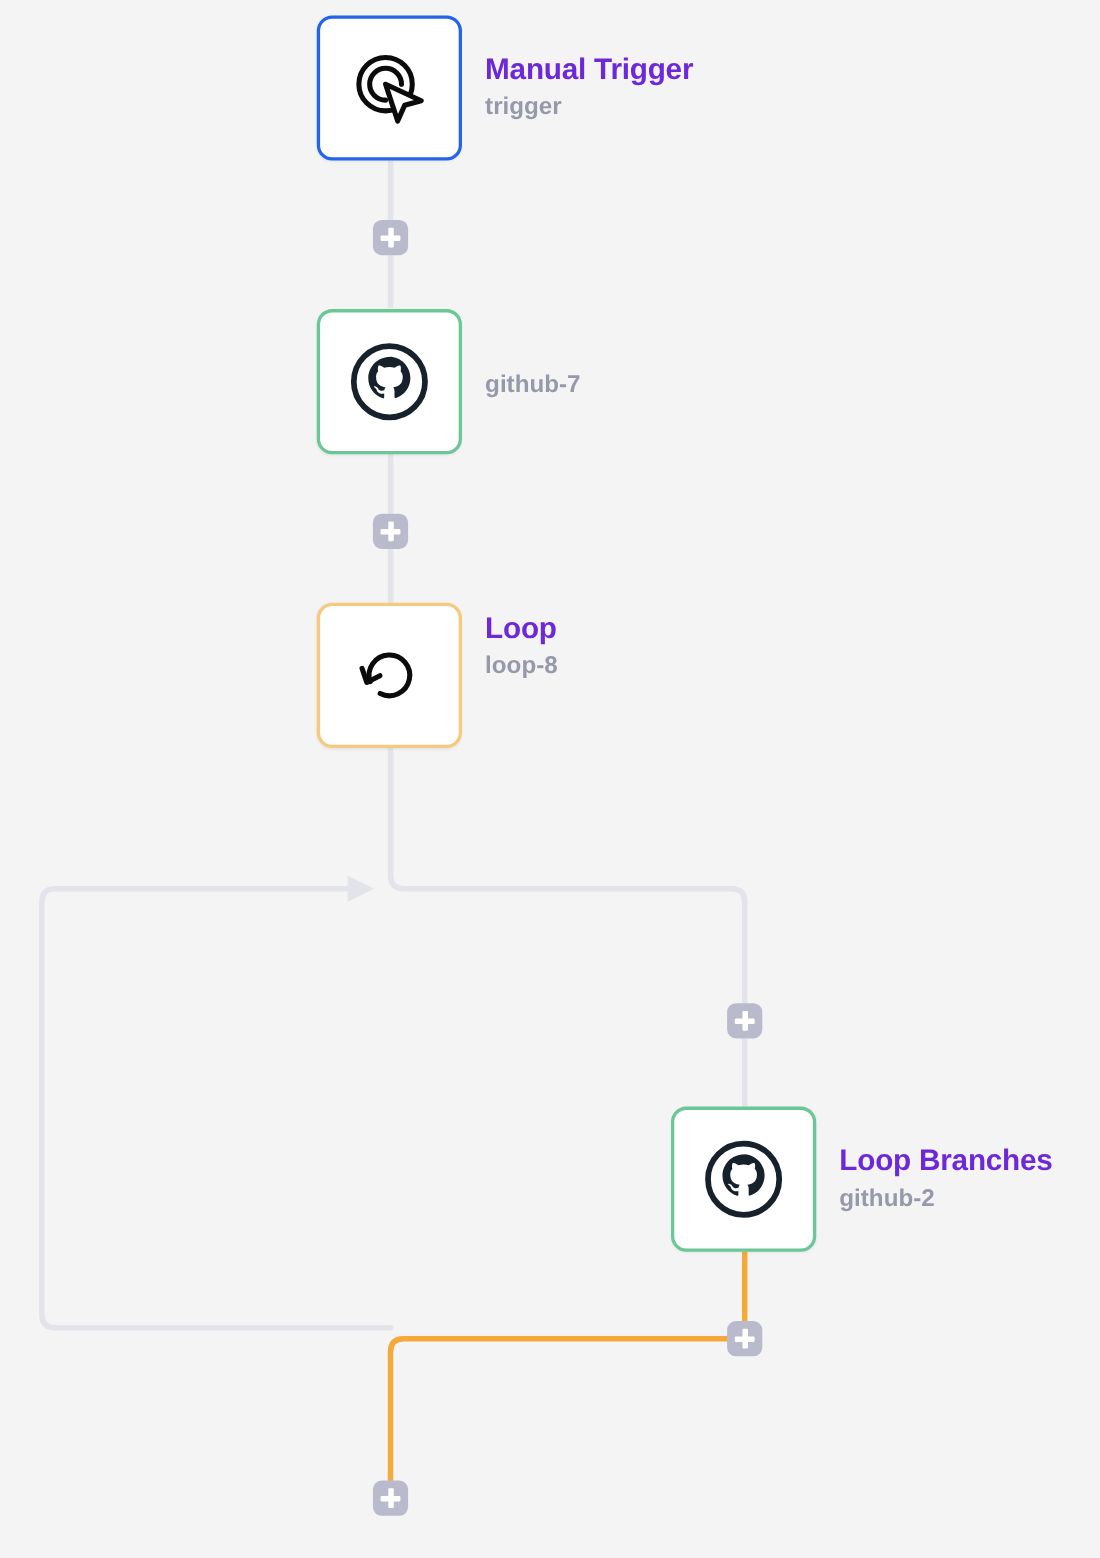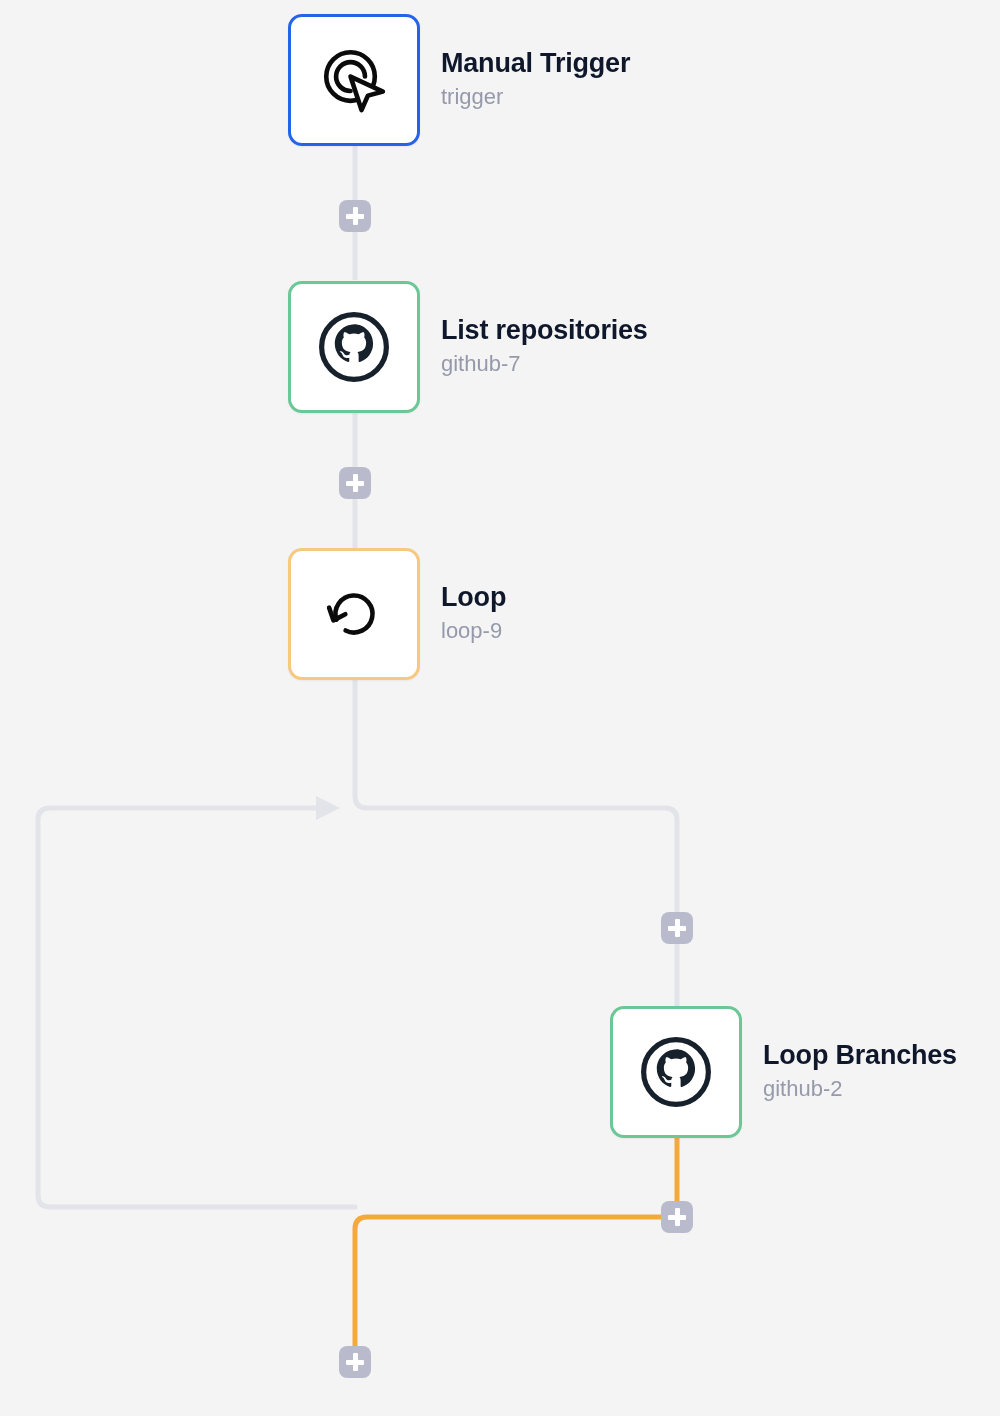--- a/index.html
+++ b/index.html
@@ -48,27 +48,27 @@
   .label {
     position: absolute;
     display: flex;
     flex-direction: column;
     justify-content: center;
     white-space: nowrap;
   }
   .label-title {
     font-size: 27px;
     font-weight: bold;
-    color: #0f172a;
+    color: #6d28d9;
     letter-spacing: -0.2px;
     line-height: 1.15;
   }
   .label-sub {
     font-size: 22px;
-    font-weight: normal;
+    font-weight: bold;
     color: #9599aa;
     line-height: 1.35;
     margin-top: 3px;
   }
   .plus-btn {
     position: absolute;
     width: 32px;
     height: 32px;
     box-sizing: border-box;
     background: #b9bbcd;
@@ -129,35 +129,34 @@
 
   <div class="plus-btn" style="left:339px; top:200px;"></div>
 
   <div class="node success" style="left:288px; top:281px;">
     <svg class="node-icon" viewBox="0 0 64 64">
       <circle cx="32" cy="32" r="28" fill="none" stroke="#16212c" stroke-width="4.5"></circle>
       <path d="M32 12.5c-9.2 0-16.6 7.5-16.6 16.7 0 7.4 4.8 13.6 11.4 15.8.8.2 1.1-.4 1.1-.8v-2.9c-4.6 1-5.6-2.2-5.6-2.2-.8-2-1.9-2.5-1.9-2.5-1.5-1 .1-1 .1-1 1.7.1 2.6 1.7 2.6 1.7 1.5 2.6 3.9 1.8 4.9 1.4.1-1.1.6-1.8 1.1-2.3-3.7-.4-7.6-1.8-7.6-8.2 0-1.8.6-3.3 1.7-4.5-.2-.4-.7-2.1.2-4.4 0 0 1.4-.4 4.5 1.7 1.3-.4 2.7-.6 4.1-.6 1.4 0 2.8.2 4.1.6 3.1-2.1 4.5-1.7 4.5-1.7.9 2.3.3 4 .2 4.4 1 1.2 1.7 2.7 1.7 4.5 0 6.4-3.9 7.8-7.6 8.2.6.5 1.1 1.5 1.1 3.1v4.6c0 .4.3 1 1.1.8 6.6-2.2 11.4-8.4 11.4-15.8 0-9.2-7.4-16.7-16.6-16.7z" fill="#16212c"></path>
     </svg>
   </div>
   <div class="label" style="left:441px; top:293px; height:108px;">
-    <div class="label-title">List repositories</div>
     <div class="label-sub">github-7</div>
   </div>
 
   <div class="plus-btn" style="left:339px; top:467px;"></div>
 
   <div class="node loop" style="left:288px; top:548px;">
     <svg class="node-icon" viewBox="0 0 64 64">
       <path d="M 16 32 A 16 16 0 1 1 20.7 43.3" fill="none" stroke="#0b0b0b" stroke-width="4" stroke-linecap="round" transform="rotate(-18 32 32)"></path>
       <path d="M 10.5 26.5 L 14.2 37.5 L 24.5 32.2" fill="none" stroke="#0b0b0b" stroke-width="4" stroke-linecap="round" stroke-linejoin="round"></path>
     </svg>
   </div>
-  <div class="label" style="left:441px; top:560px; height:108px;">
+  <div class="label" style="left:441px; top:534px; height:108px;">
     <div class="label-title">Loop</div>
-    <div class="label-sub">loop-9</div>
+    <div class="label-sub">loop-8</div>
   </div>
 
   <div class="plus-btn" style="left:661px; top:912px;"></div>
 
   <div class="node success" style="left:610px; top:1006px;">
     <svg class="node-icon" viewBox="0 0 64 64">
       <circle cx="32" cy="32" r="28" fill="none" stroke="#16212c" stroke-width="4.5"></circle>
       <path d="M32 12.5c-9.2 0-16.6 7.5-16.6 16.7 0 7.4 4.8 13.6 11.4 15.8.8.2 1.1-.4 1.1-.8v-2.9c-4.6 1-5.6-2.2-5.6-2.2-.8-2-1.9-2.5-1.9-2.5-1.5-1 .1-1 .1-1 1.7.1 2.6 1.7 2.6 1.7 1.5 2.6 3.9 1.8 4.9 1.4.1-1.1.6-1.8 1.1-2.3-3.7-.4-7.6-1.8-7.6-8.2 0-1.8.6-3.3 1.7-4.5-.2-.4-.7-2.1.2-4.4 0 0 1.4-.4 4.5 1.7 1.3-.4 2.7-.6 4.1-.6 1.4 0 2.8.2 4.1.6 3.1-2.1 4.5-1.7 4.5-1.7.9 2.3.3 4 .2 4.4 1 1.2 1.7 2.7 1.7 4.5 0 6.4-3.9 7.8-7.6 8.2.6.5 1.1 1.5 1.1 3.1v4.6c0 .4.3 1 1.1.8 6.6-2.2 11.4-8.4 11.4-15.8 0-9.2-7.4-16.7-16.6-16.7z" fill="#16212c"></path>
     </svg>
   </div>

